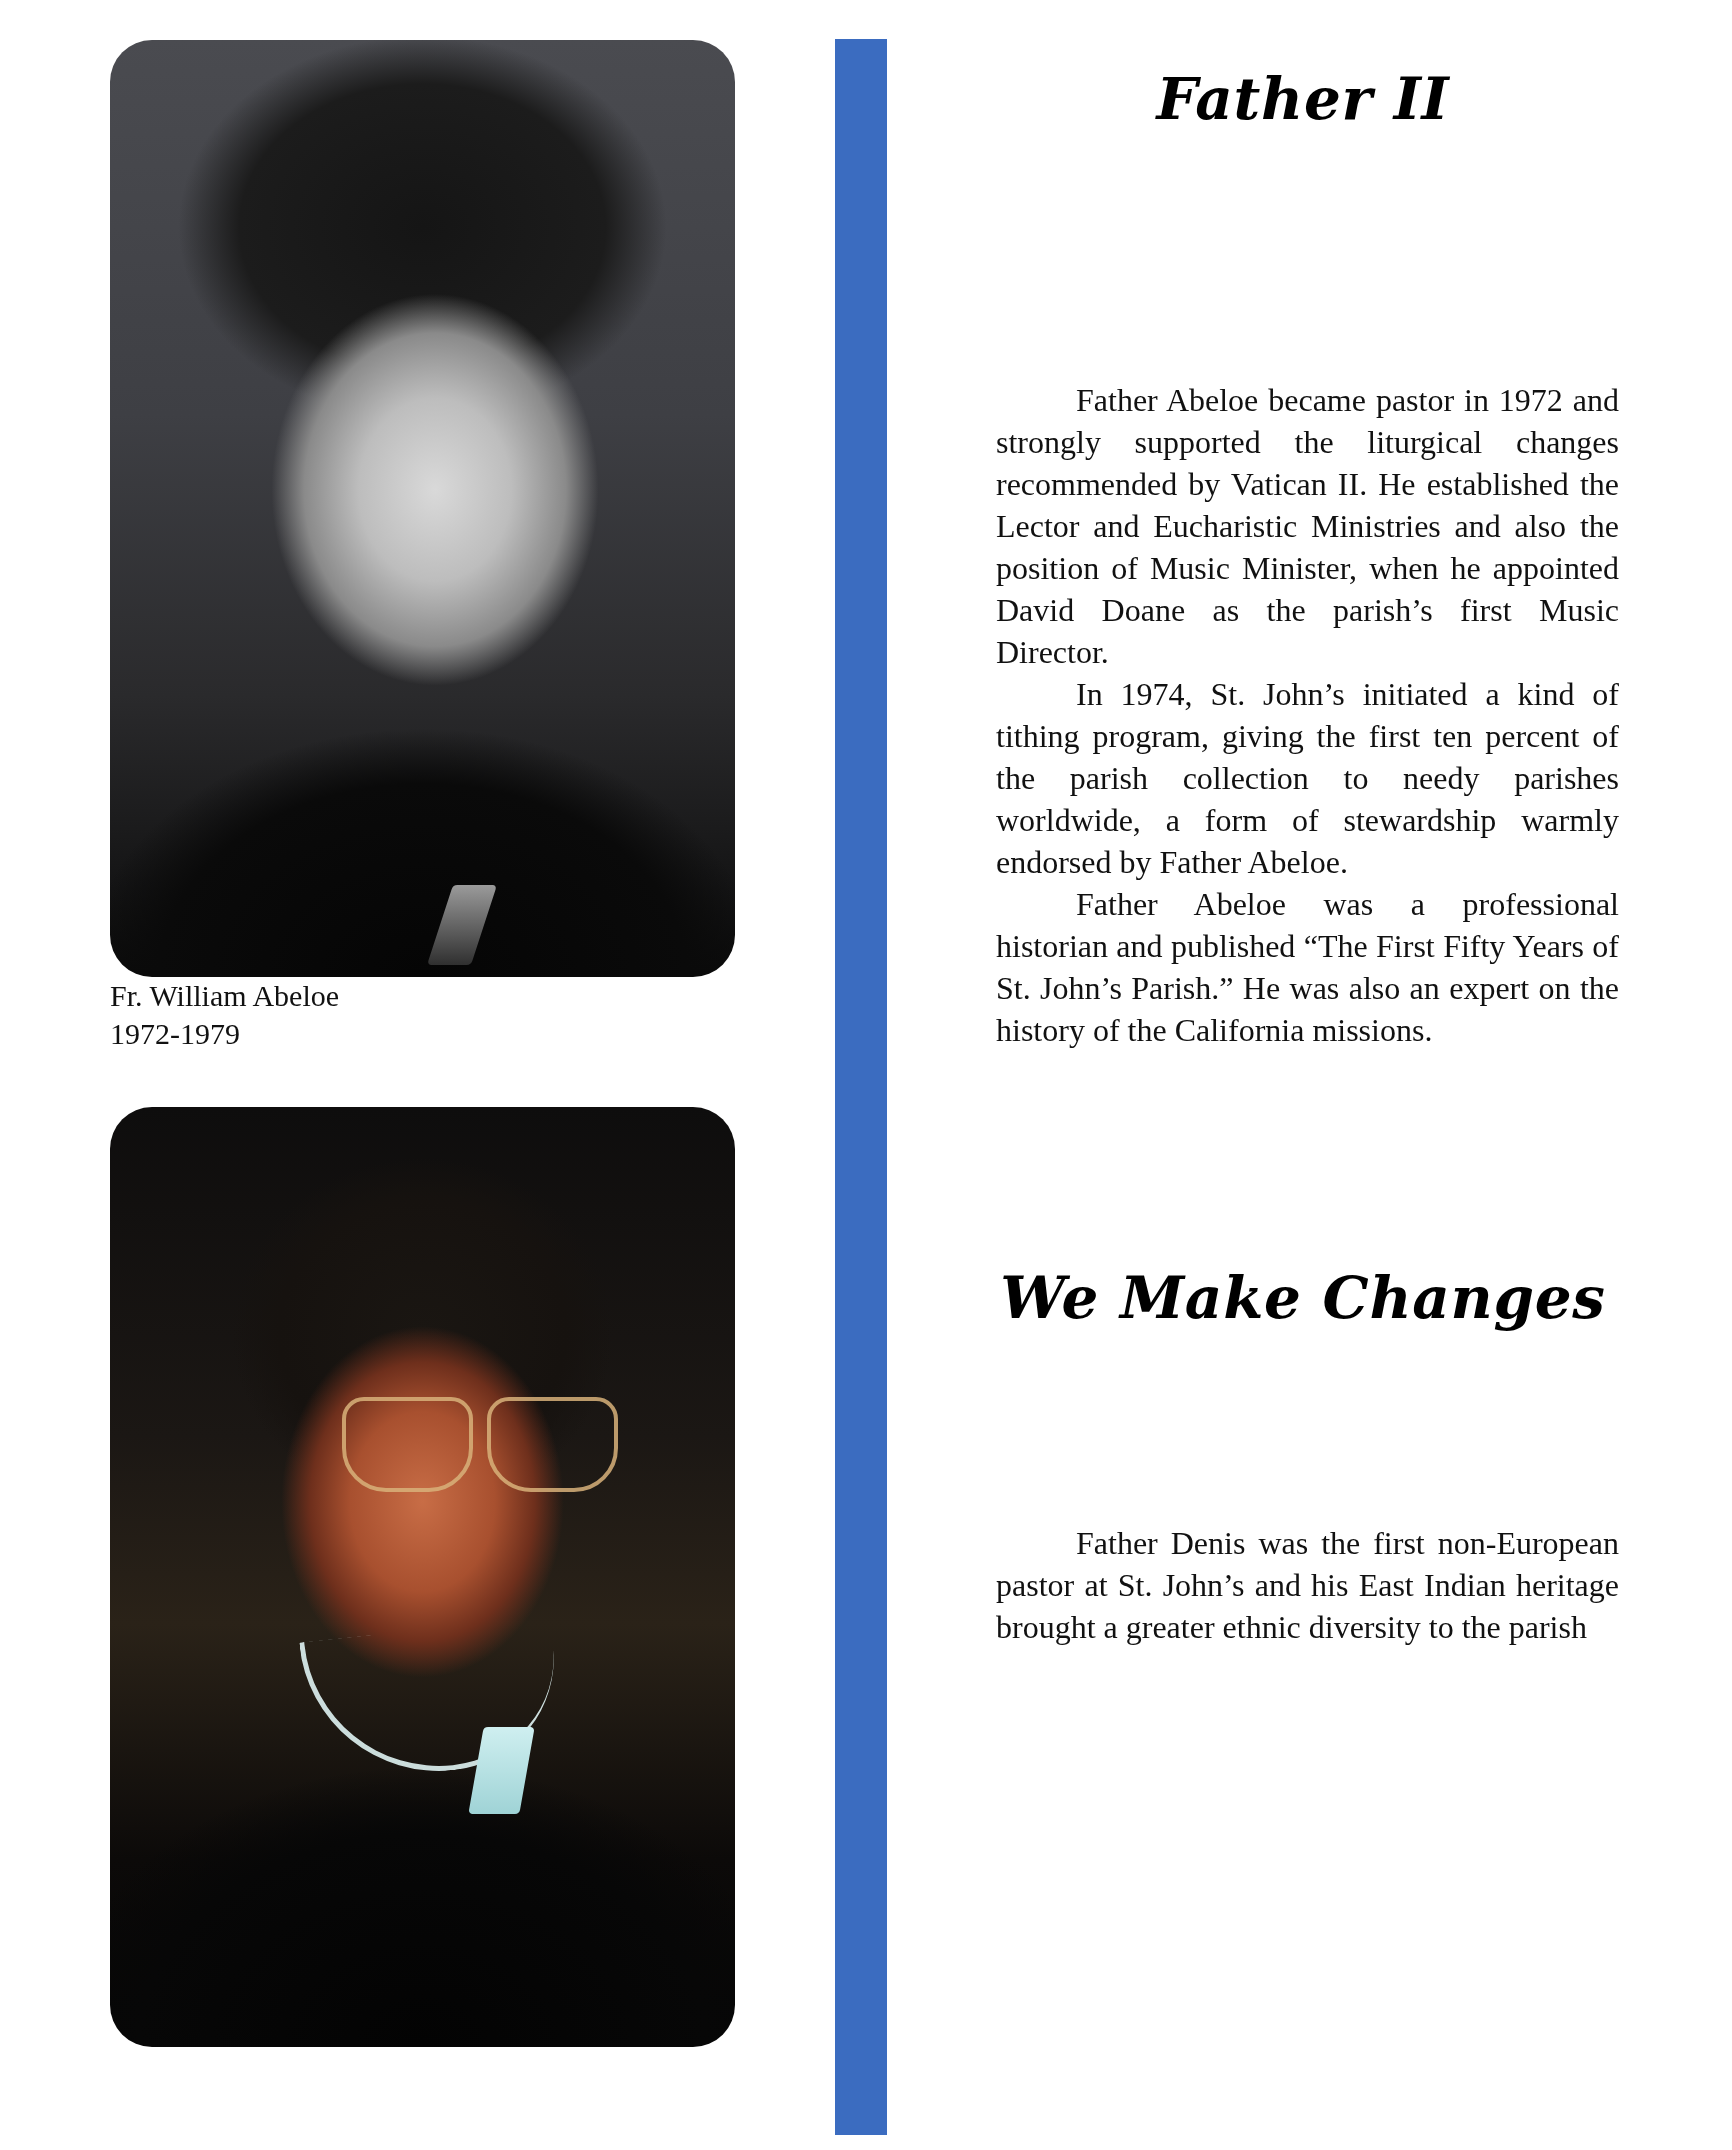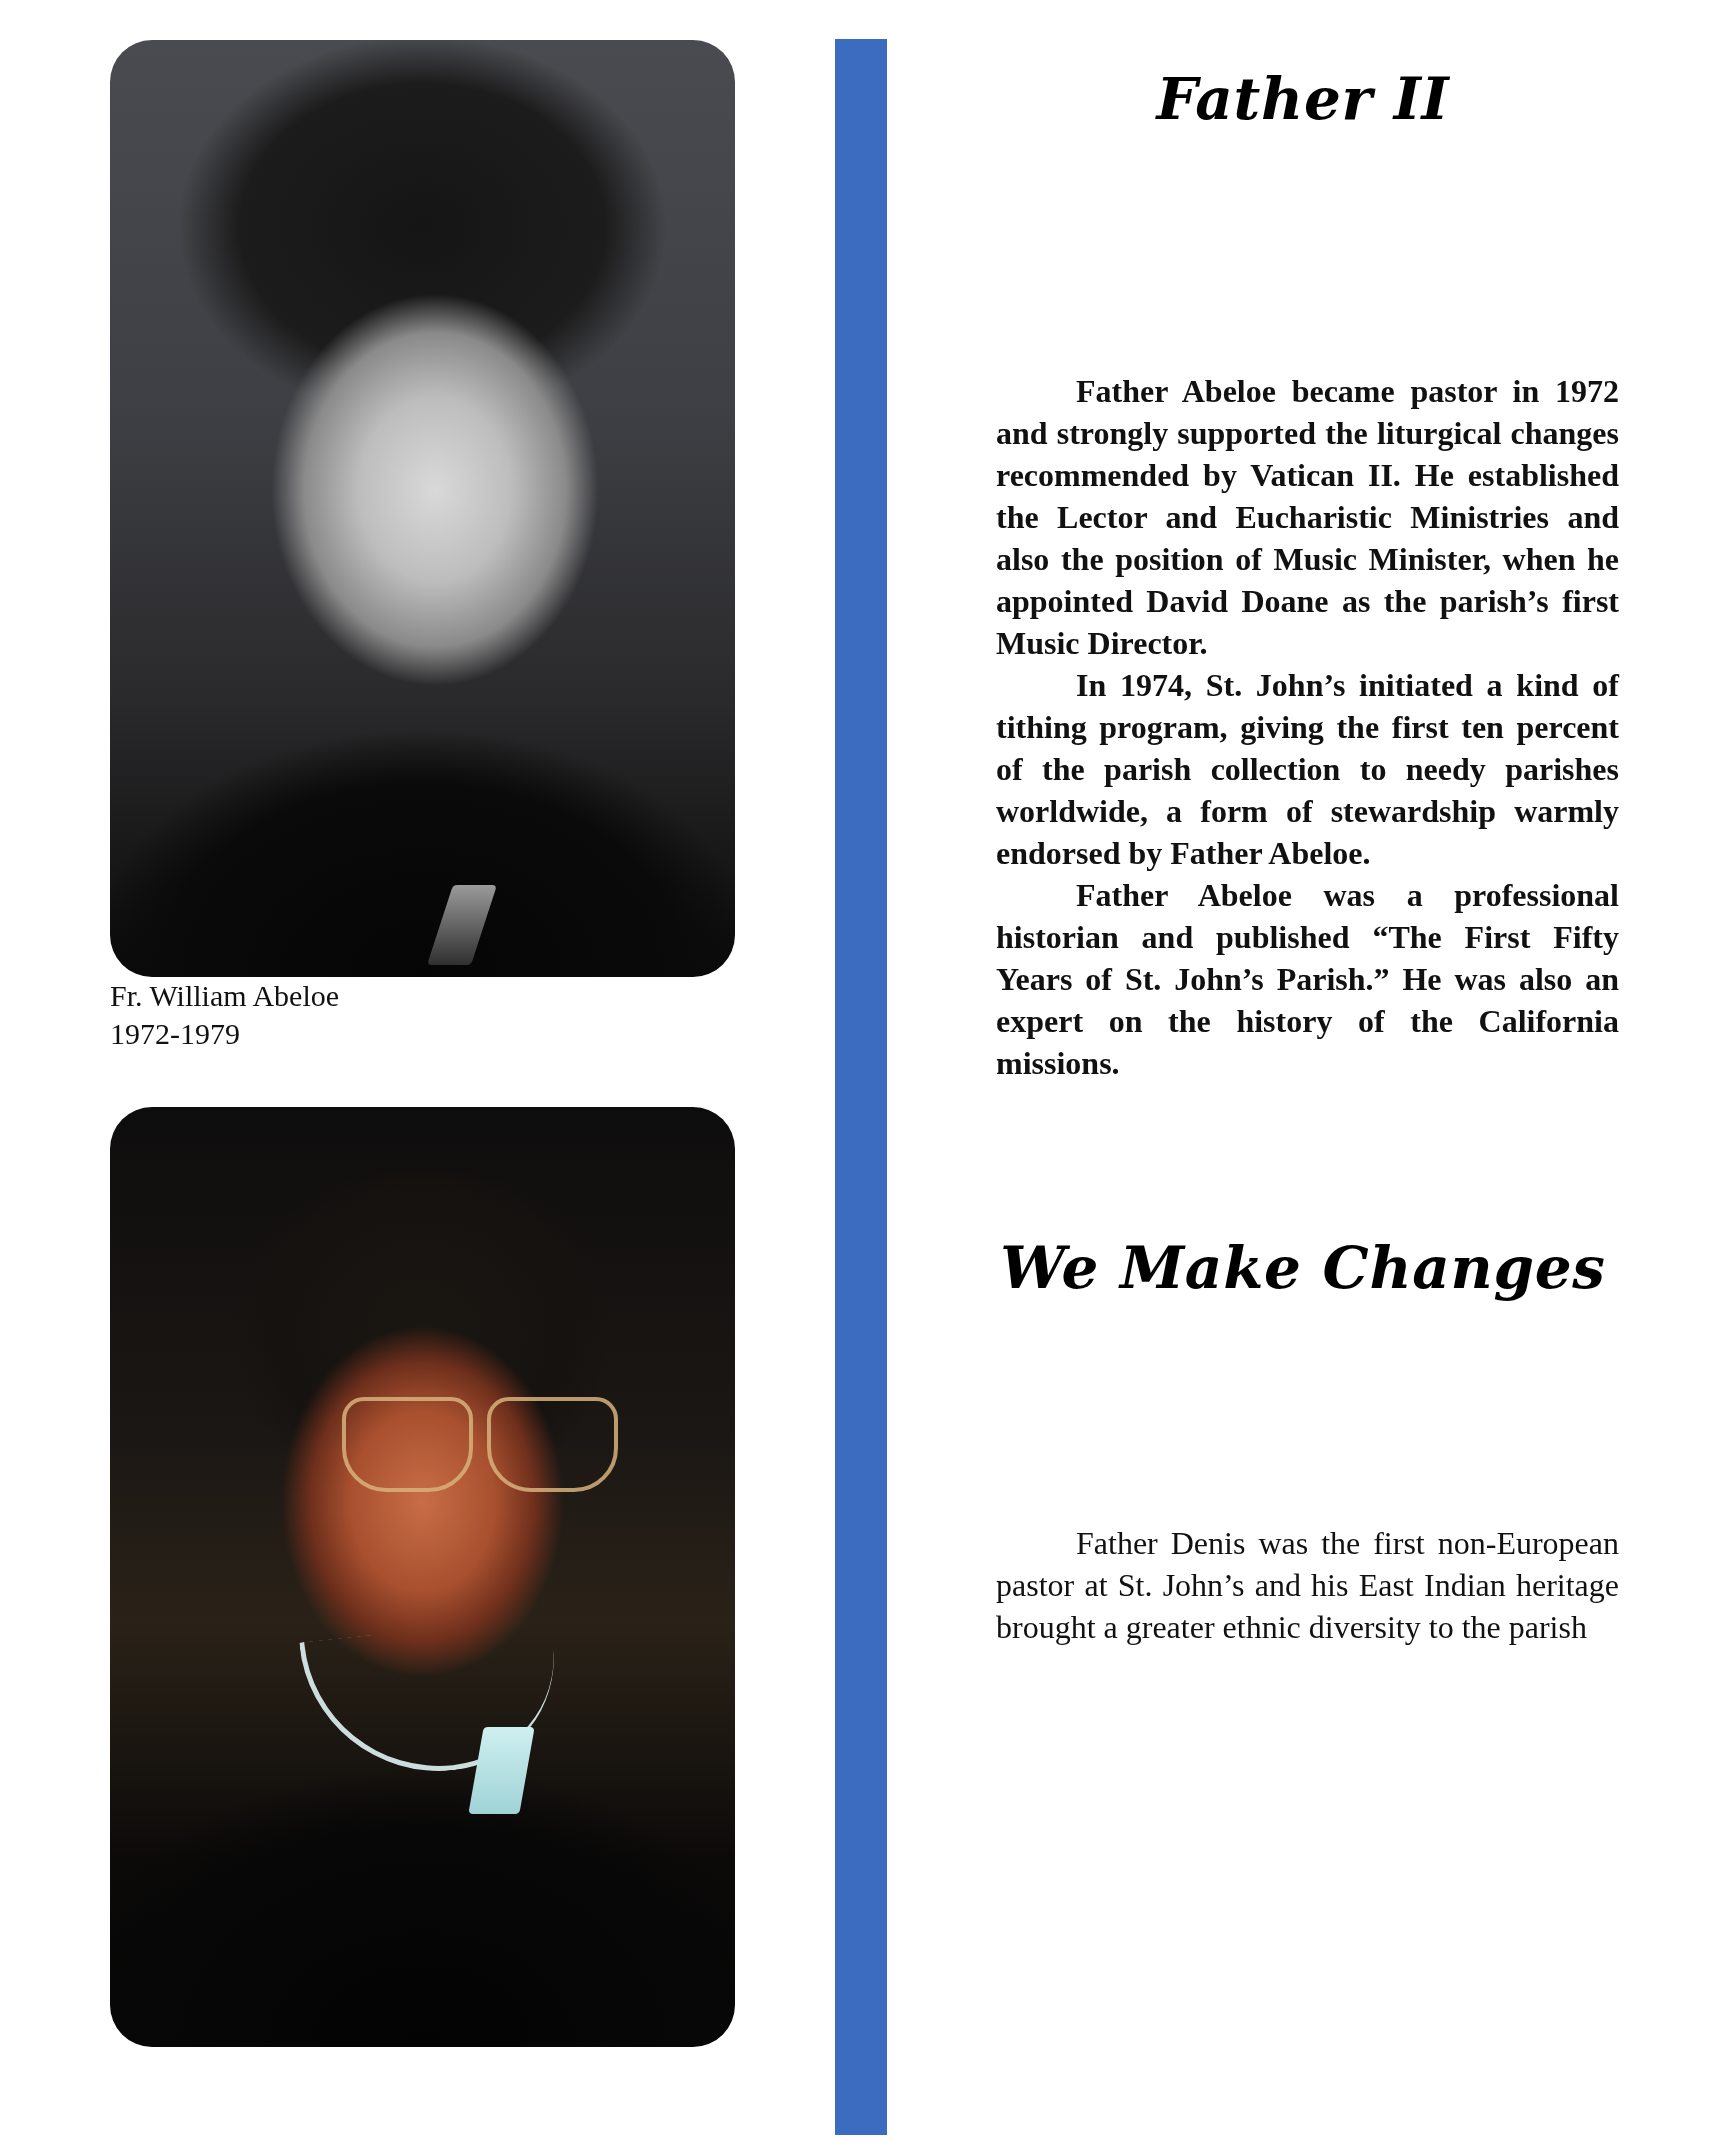--- a/index.html
+++ b/index.html
@@ -36,26 +36,26 @@
     #cap1 { top: 977px; }
     #cap2 { top: 2046px; }
 
     .blue-bar { position: absolute; left: 835px; top: 39px; width: 52px; height: 2096px;
                 background: #3b6cc0; }
 
     .section-title { position: absolute; left: 980px; width: 646px; text-align: center;
                      font-family: "DejaVu Serif", serif; font-style: italic; font-weight: bold;
                      font-size: 58px; letter-spacing: 0.7px; color: #000; margin: 0; }
     #title1 { top: 65px; }
-    #title2 { top: 1234px; }
+    #title2 { top: 1264px; }
 
     .body-col { position: absolute; left: 996px; width: 623px; font-size: 32px; line-height: 42px;
                 text-align: justify; color: #111; }
     .body-col p { margin: 0; text-indent: 80px; }
-    #body1 { top: 370px; font-weight: bold; }
+    #body1 { top: 379px; }
     #body2 { top: 1522px; }
   </style>
 </head>
 <body>
 
 <div class="photo" id="photo1">
   <div class="collar"></div>
 </div>
 <div class="caption" id="cap1">
   <div>Fr. William Abeloe</div>

